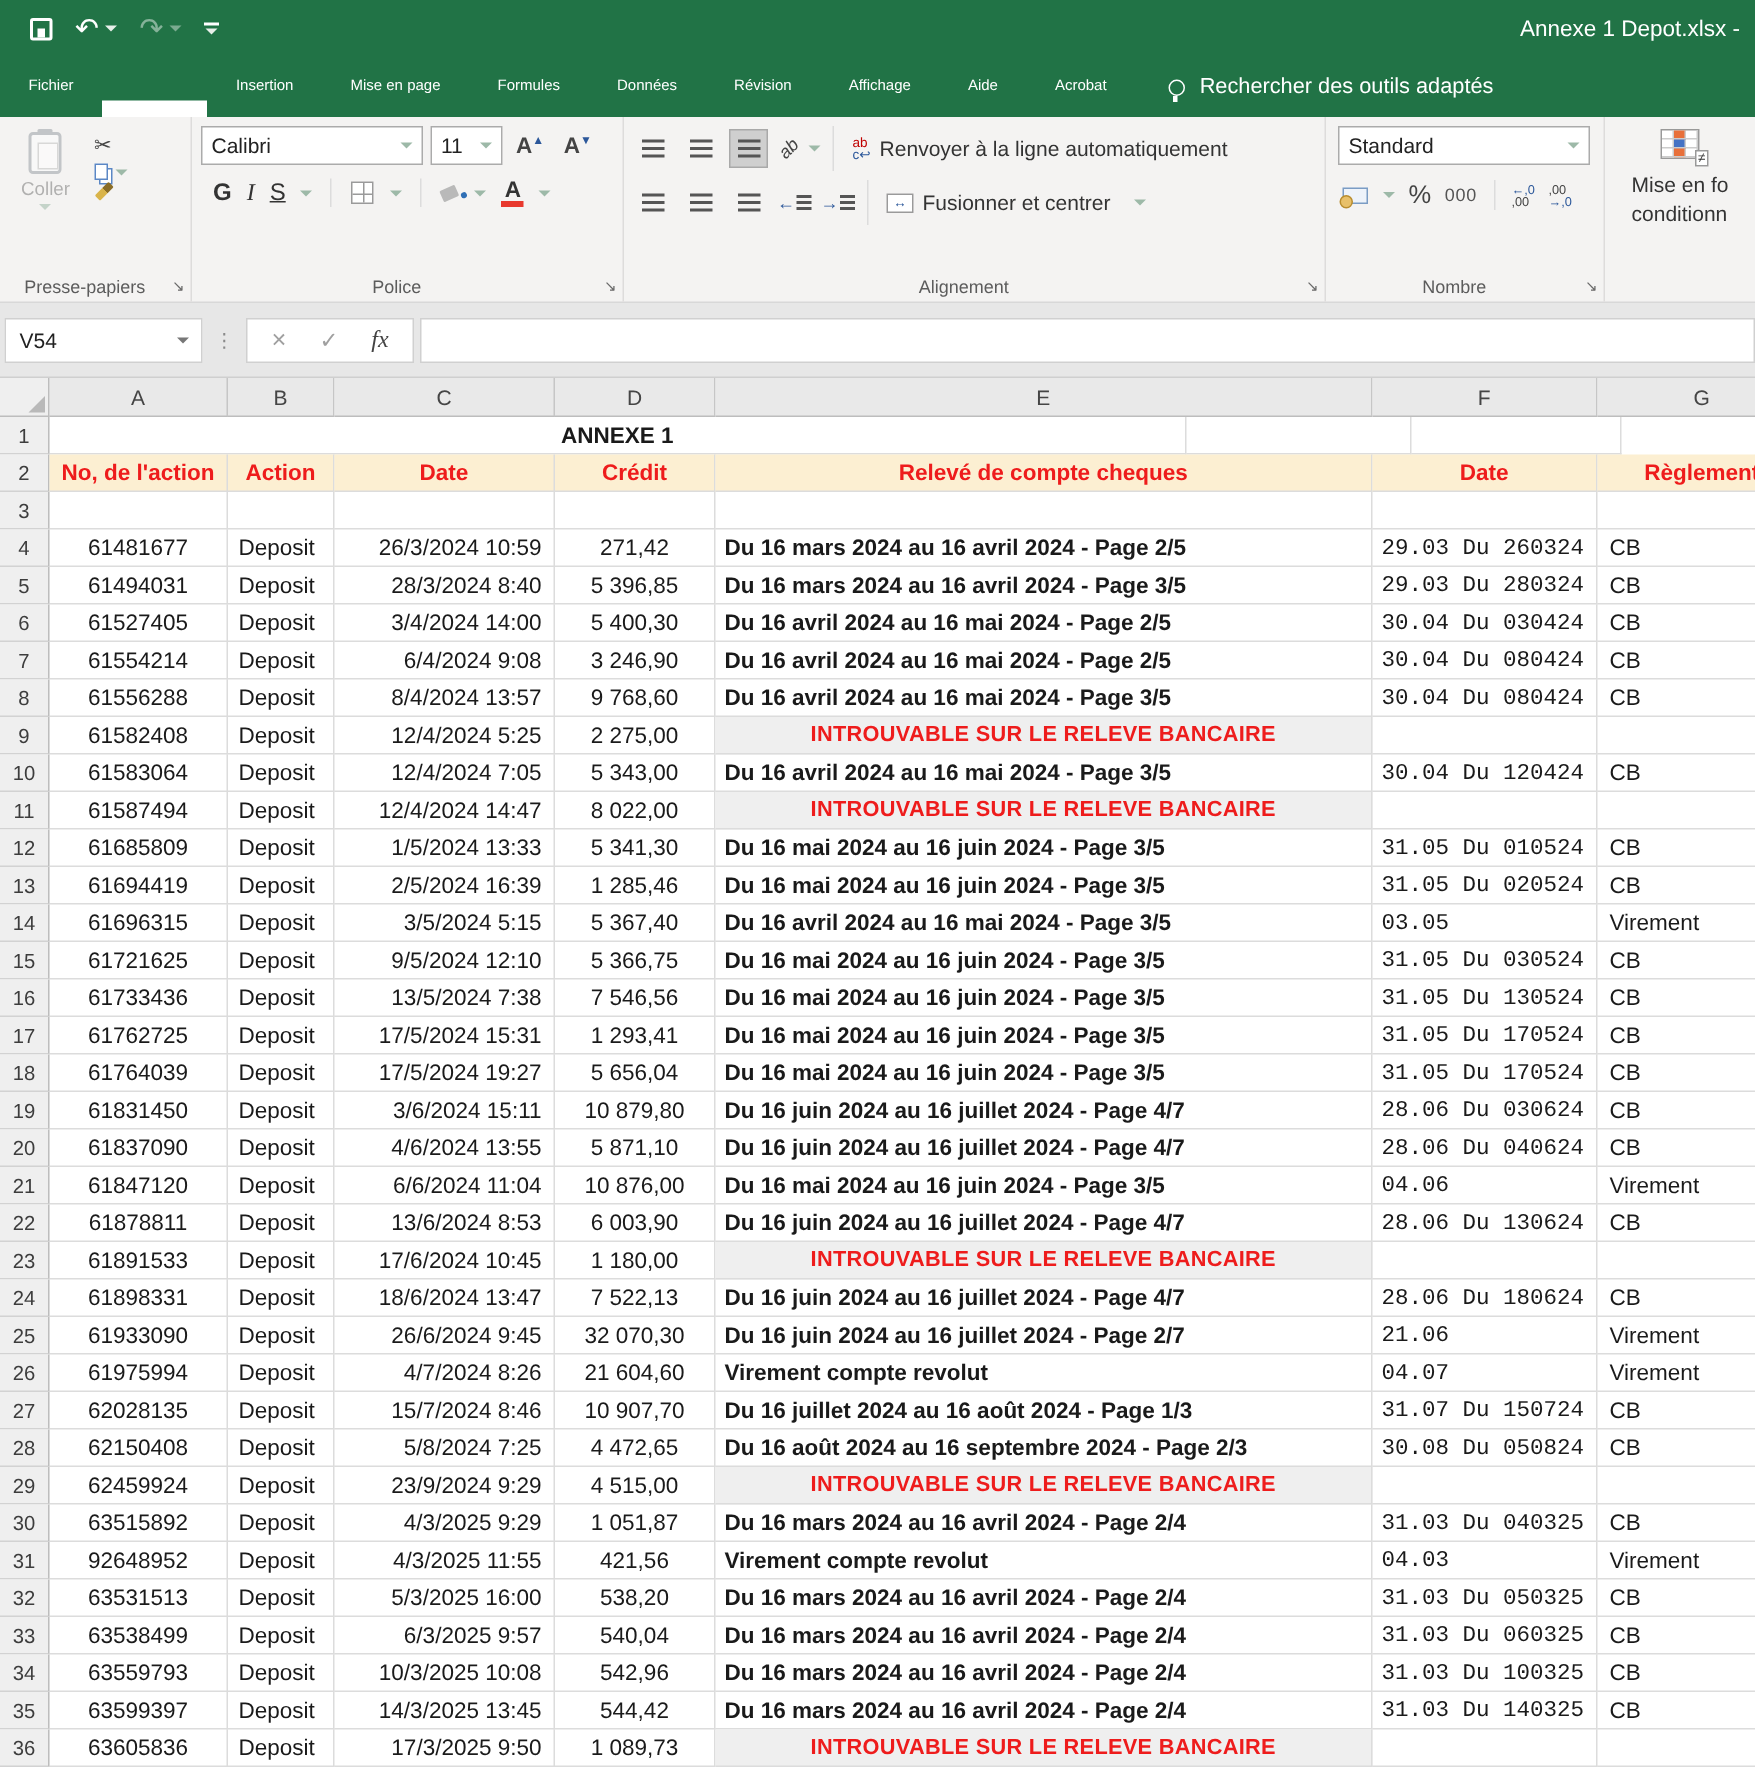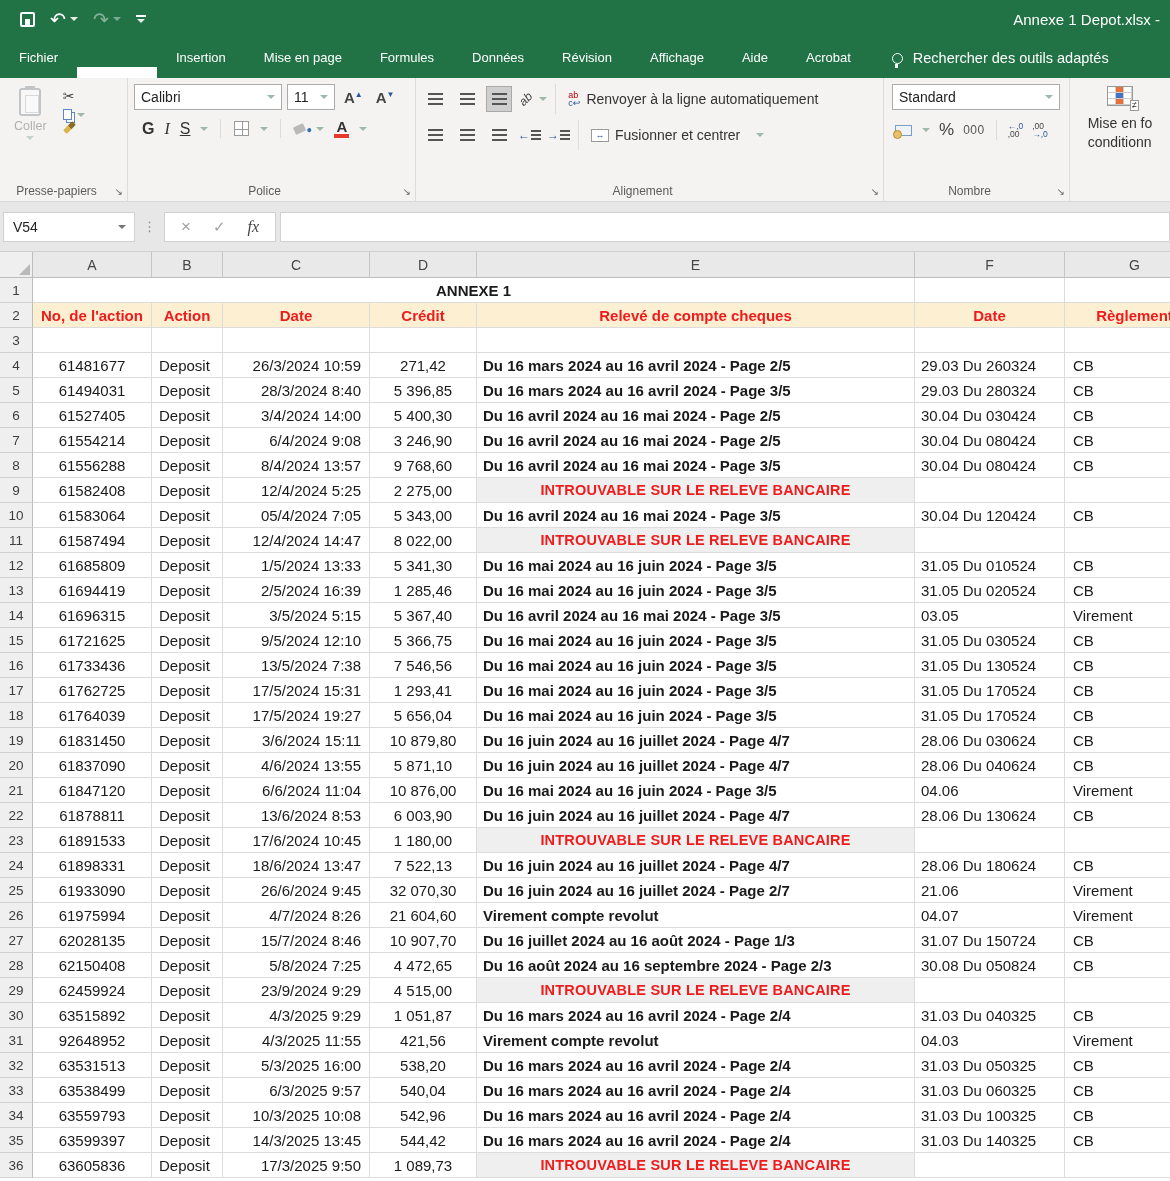--- a/index.html
+++ b/index.html
@@ -15,21 +15,21 @@
   .arrow-ic{font-size:19px;line-height:19px;color:#fff;}
   .dim{opacity:.45;}
   .caret{width:0;height:0;border-left:4px solid transparent;border-right:4px solid transparent;border-top:4px solid #e8f0ea;}
   .caret.dark{border-top-color:#9db9a8;}
   .customize{display:flex;flex-direction:column;align-items:center;gap:2px;}
   .customize .bar{width:10px;height:2px;background:#fff;}
   .wtitle{margin-left:auto;padding-right:10px;font-size:15px;color:#fff;white-space:nowrap;}
 
   
   .tabrow{height:40px;background:#217346;display:flex;align-items:stretch;}
-  .tab{padding:0 19px;line-height:40px;font-size:13px;color:#fff;cursor:pointer;white-space:nowrap;}
+  .tab{padding:0 19px;line-height:40px;font-size:10px;color:#fff;cursor:pointer;white-space:nowrap;}
   .tab.active{background:#fff;color:#4c1d95;margin-top:29px;}
   .searchbox{display:flex;align-items:center;gap:10px;margin-left:22px;color:#fff;font-size:14.5px;white-space:nowrap;}
   .bulb{width:11px;height:11px;border:1.5px solid #fff;border-radius:50%;position:relative;flex:none;}
   .bulb::after{content:"";position:absolute;left:2.5px;top:10px;width:3px;height:4px;background:#fff;}
 
   
   .ribbon{height:124px;background:#f4f3f2;border-bottom:1px solid #d8d8d8;display:flex;position:relative;}
   .grp{position:relative;border-right:1px solid #dddcdb;padding:6px 6px 22px 6px;flex:none;}
   .grp-label{position:absolute;bottom:3px;left:0;right:14px;text-align:center;font-size:12px;color:#5c5c5c;}
   .launcher{position:absolute;right:4px;bottom:4px;font-size:10px;color:#6a6a6a;cursor:pointer;}
@@ -119,23 +119,23 @@
   .col-a{width:119px;} .col-b{width:71px;} .col-c{width:147px;} .col-d{width:107px;}
   .col-e{width:438px;} .col-f{width:150px;} .col-g{width:140px;}
   .row{display:flex;height:25px;}
   .rowhdr{width:33px;background:#efefef;border-right:1px solid #bdbdbd;border-bottom:1px solid #d2d2d2;display:flex;align-items:center;justify-content:center;font-size:13.5px;color:#3d3d3d;flex:none;cursor:pointer;}
   .cell{border-right:1px solid #dcdcdc;border-bottom:1px solid #dcdcdc;display:flex;align-items:center;font-size:15px;color:#1a1a1a;flex:none;overflow:hidden;white-space:nowrap;cursor:cell;}
   .c-a{justify-content:center;}
   .c-b{padding-left:7px;}
   .c-c{justify-content:flex-end;padding-right:8px;}
   .c-d{justify-content:center;}
   .c-e{padding-left:6px;font-weight:bold;}
-  .c-f{padding-left:6px;}
+  .c-f{padding-left:6px;font-family:Liberation Mono, monospace;}
   .c-g{padding-left:8px;}
-  .merged-title{width:882px;justify-content:center;font-weight:600;font-size:15px;}
+  .merged-title{width:758px;justify-content:center;font-weight:600;font-size:15px;}
   .hdr2 .cell{background:#fcefd2;color:#ee1c1c;font-weight:700;justify-content:center;padding:0;font-size:15px;}
   .cell.miss{background:#efefef;color:#ee1c1c;font-weight:600;justify-content:center;padding:0;font-size:14.5px;letter-spacing:.2px;}
 </style>
 </head>
 <body>
 
 <div class="screen">
 
   <div class="titlebar">
     <div class="qat">
@@ -432,21 +432,21 @@
           <div class="cell col-c c-c">12/4/2024 5:25</div>
           <div class="cell col-d c-d">2 275,00</div>
           <div class="cell col-e c-e miss">INTROUVABLE SUR LE RELEVE BANCAIRE</div>
           <div class="cell col-f c-f"></div>
           <div class="cell col-g c-g"></div>
         </div>
         <div class="row">
           <div class="rowhdr">10</div>
           <div class="cell col-a c-a">61583064</div>
           <div class="cell col-b c-b">Deposit</div>
-          <div class="cell col-c c-c">05/4/2024 7:05</div>
+          <div class="cell col-c c-c">12/4/2024 7:05</div>
           <div class="cell col-d c-d">5 343,00</div>
           <div class="cell col-e c-e">Du 16 avril 2024 au 16 mai 2024 - Page 3/5</div>
           <div class="cell col-f c-f">30.04 Du 120424</div>
           <div class="cell col-g c-g">CB</div>
         </div>
         <div class="row">
           <div class="rowhdr">11</div>
           <div class="cell col-a c-a">61587494</div>
           <div class="cell col-b c-b">Deposit</div>
           <div class="cell col-c c-c">12/4/2024 14:47</div>

